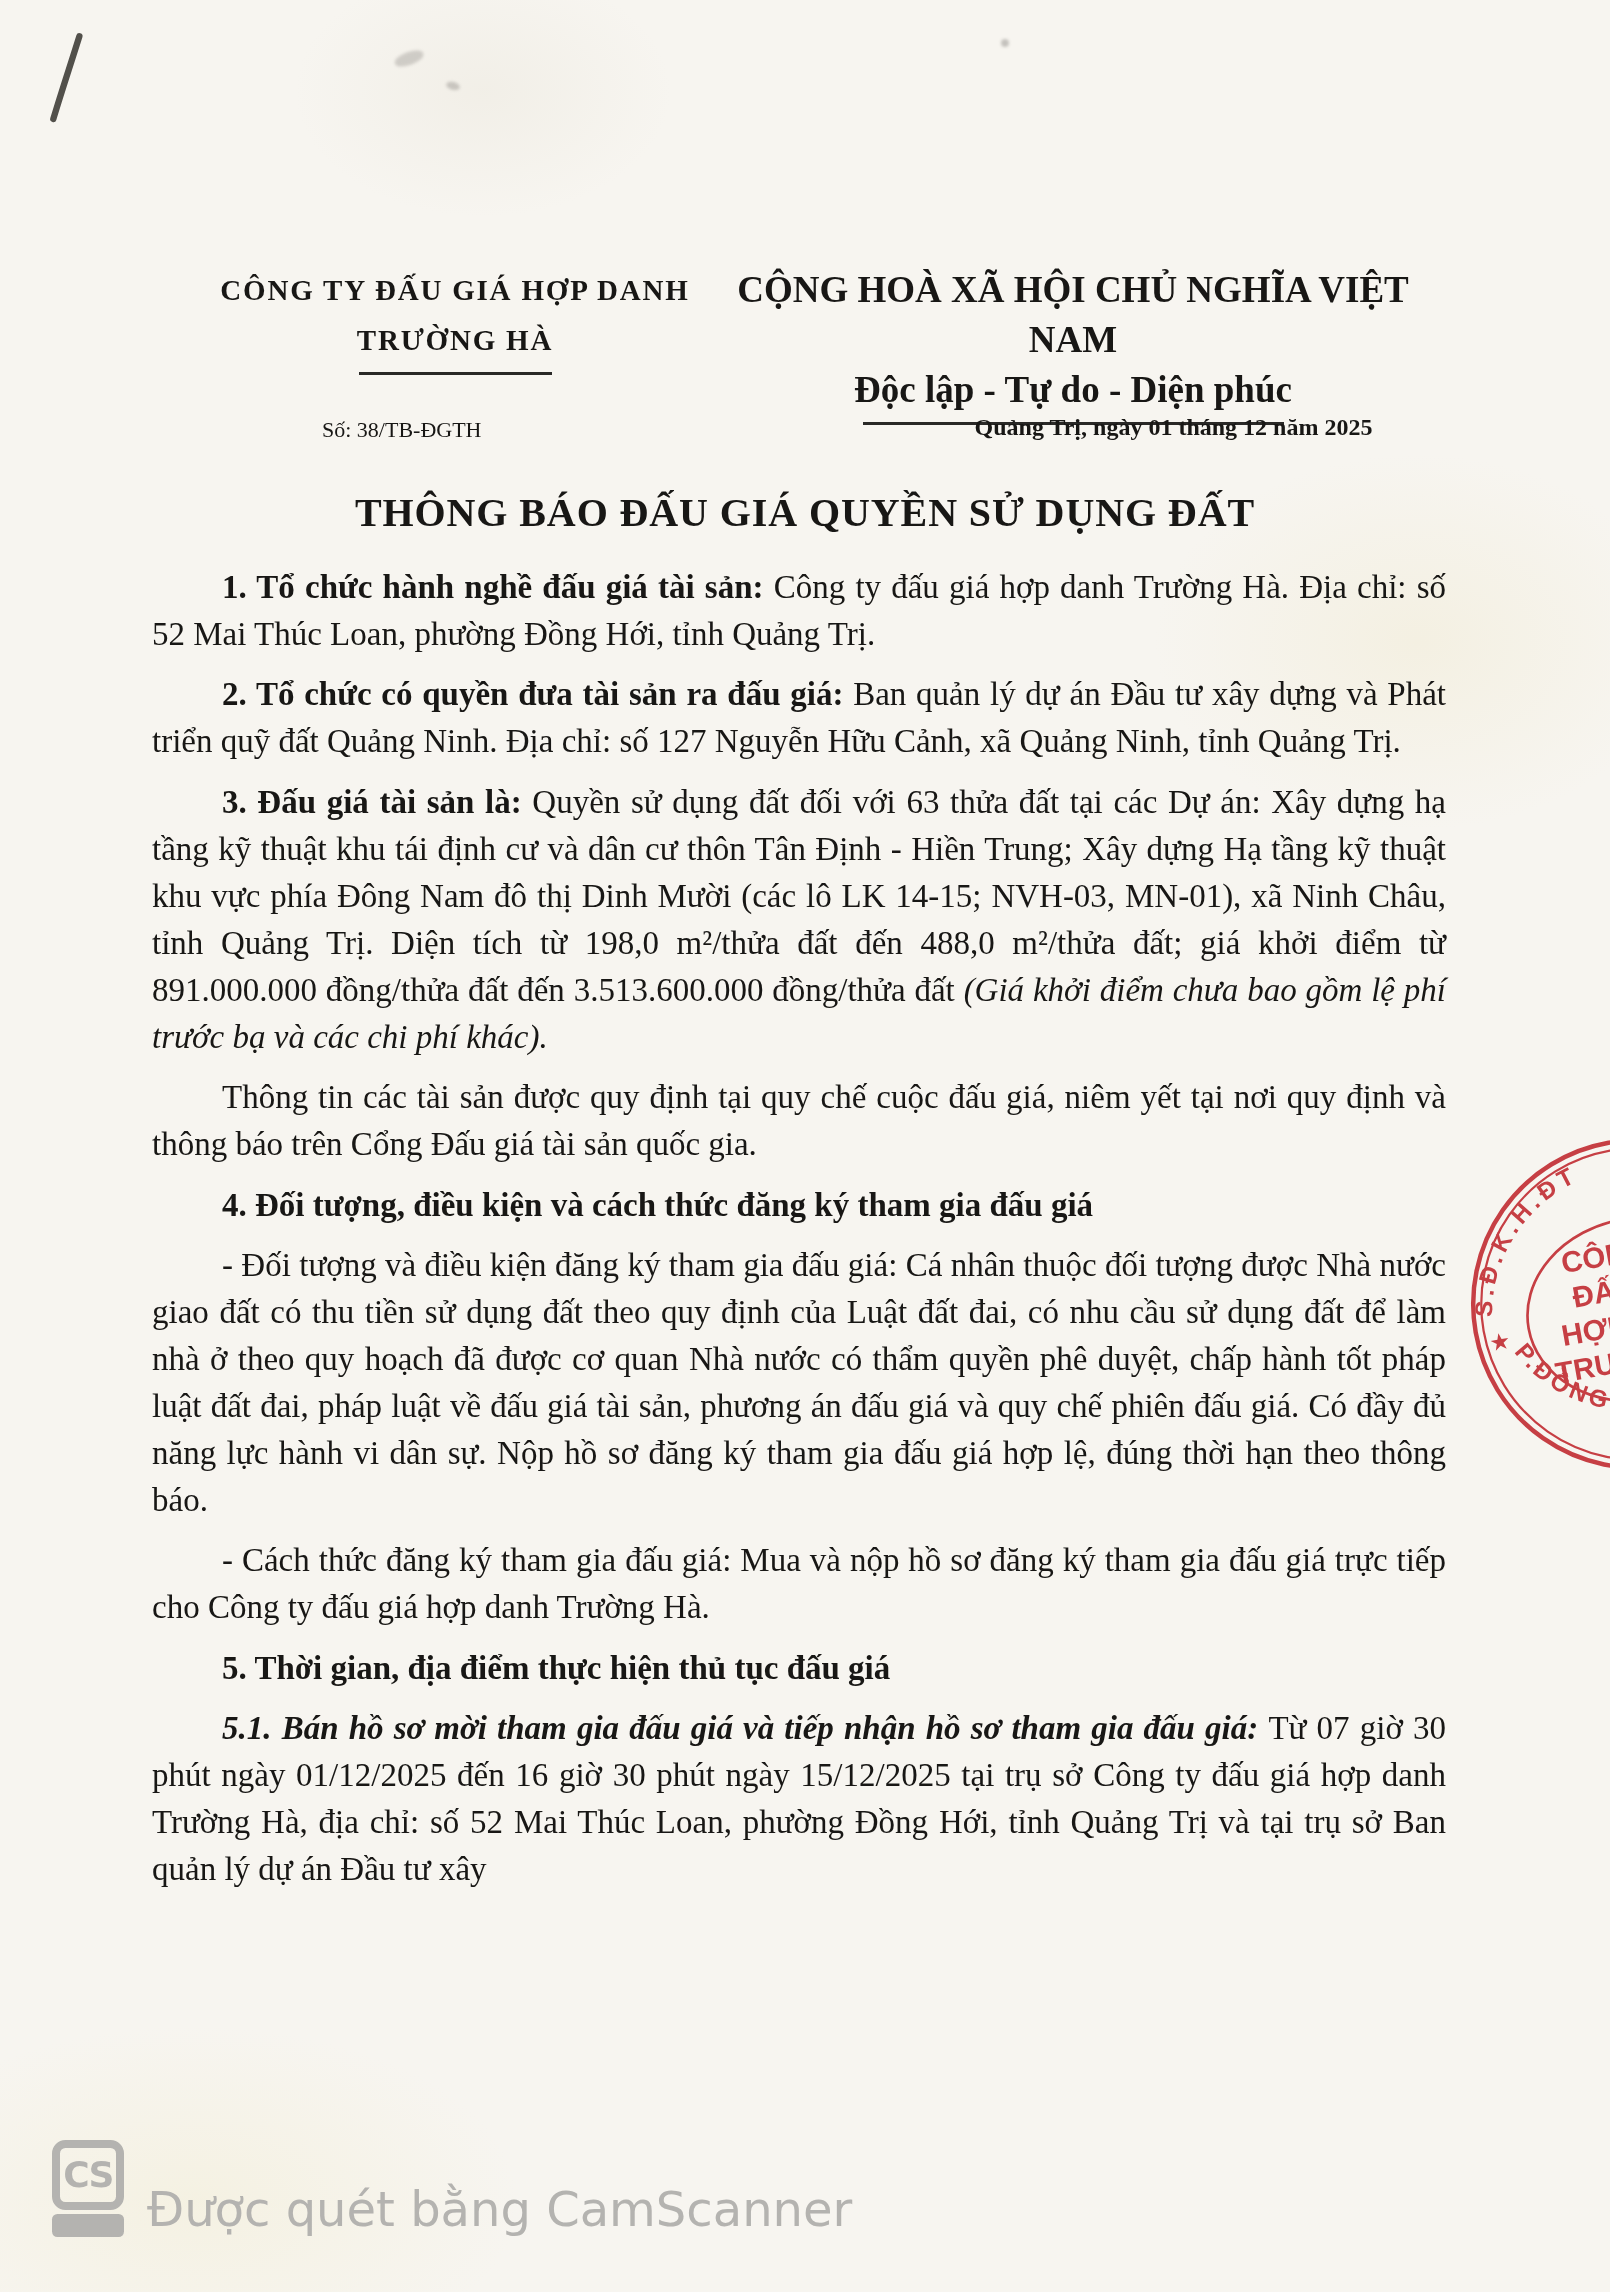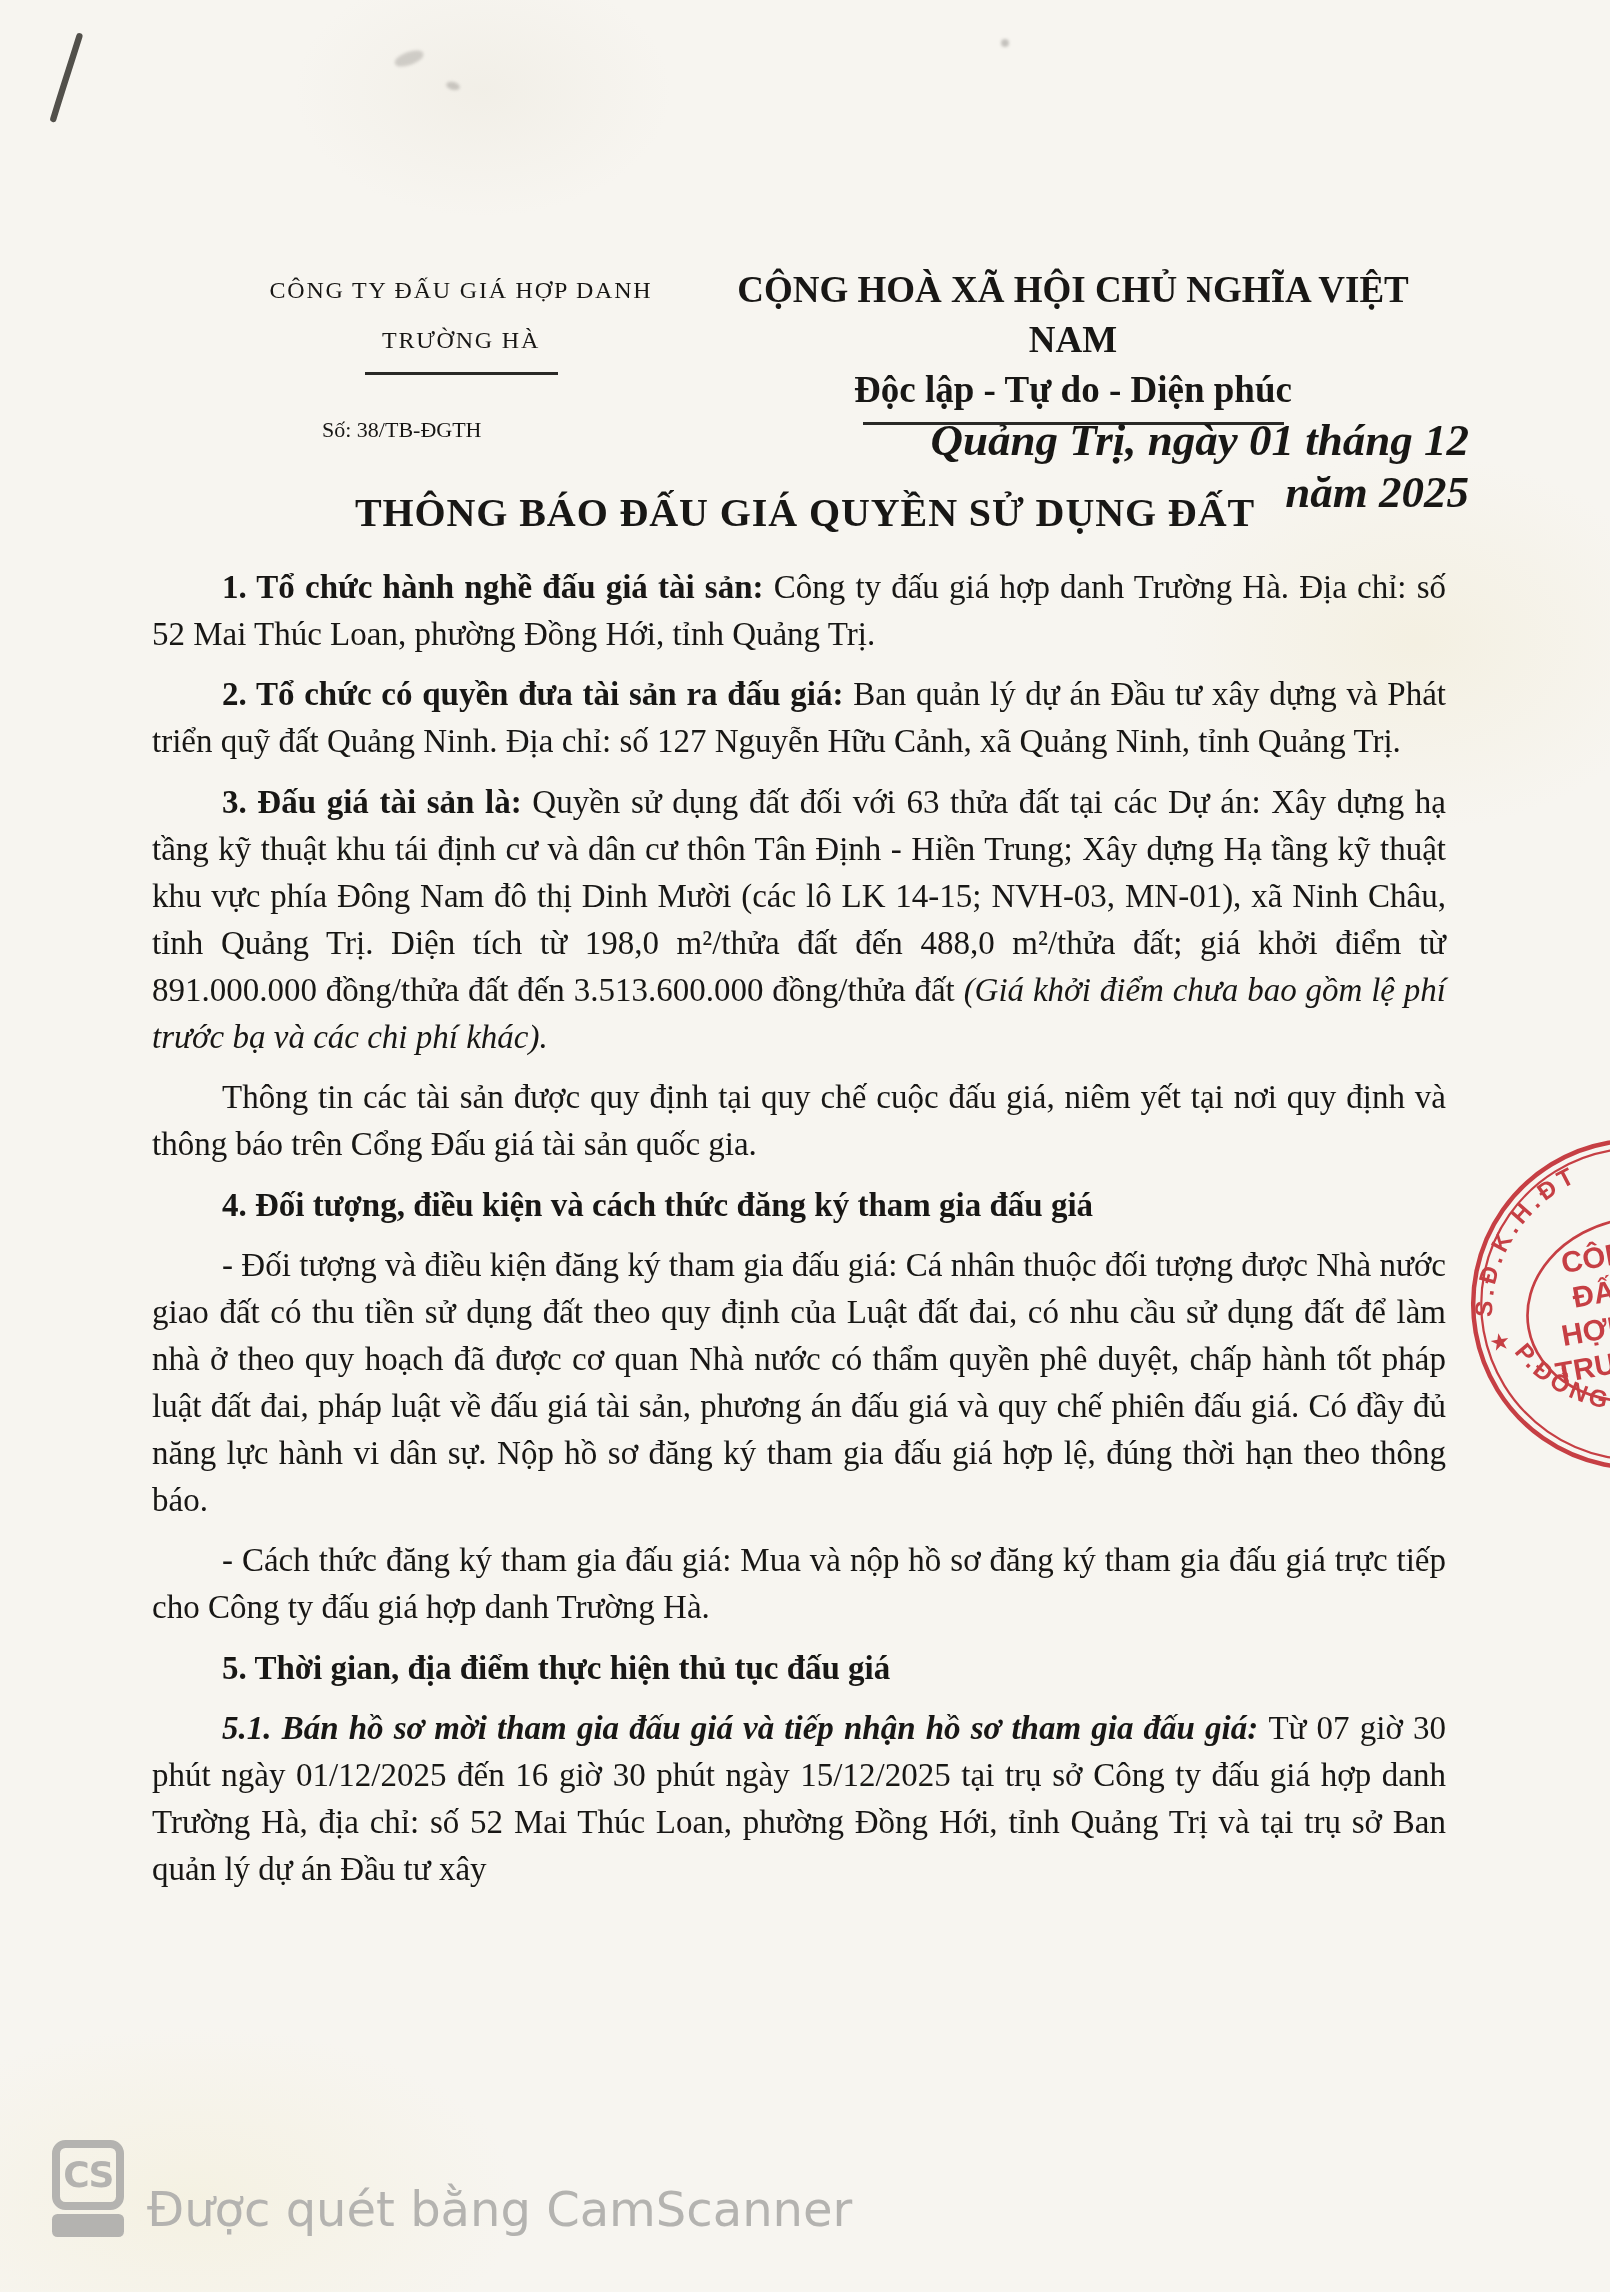--- a/index.html
+++ b/index.html
@@ -11,37 +11,37 @@
     background:
       radial-gradient(376px 269px at 88% 28%, rgba(233,222,176,0.22), transparent 70%),
       radial-gradient(466px 251px at 12% 96%, rgba(238,230,185,0.25), transparent 70%),
       radial-gradient(269px 179px at 30% 4%, rgba(225,220,205,0.25), transparent 70%),
       #f7f5f0;
     font-family:"Liberation Serif","DejaVu Serif",serif;
     color:#181715;
   }
   
   .header-left{
-    position:absolute; left:134px; top:265px; width:654px;
-    text-align:center; font-weight:normal; font-size:24px; line-height:50px;
+    position:absolute; left:128px; top:265px; width:654px;
+    text-align:center; font-weight:bold; font-size:29px; line-height:50px;
     letter-spacing:1.8px;
   }
   .header-right{
     position:absolute; left:706px; top:265px; width:734px;
     text-align:center; font-weight:bold; font-size:37px; line-height:50px;
   }
   .underline-bar{border-bottom:3.6px solid #2a2927; height:3.6px; margin:3.6px auto 0 auto;}
   .ul-left{width:193px;}
   .ul-right{width:421px;}
   .doc-number{
     position:absolute; left:322px; top:417px; font-size:22px;
   }
   .date-line{
-    position:absolute; left:878px; top:414px; width:591px; text-align:right;
-    font-style:italic; font-weight:bold; font-size:45px;
+    position:absolute; left:878px; top:414px; width:591px; text-align:center;
+    font-weight:bold; font-size:24px;
   }
   .doc-title{
     position:absolute; left:0; top:489px; width:1610px; text-align:center;
     font-weight:bold; font-size:40px; letter-spacing:0.9px;
   }
   
   .document-body{
     position:absolute; left:152px; top:564px; width:1294px;
     font-size:33px; line-height:47px; text-align:justify;
   }

